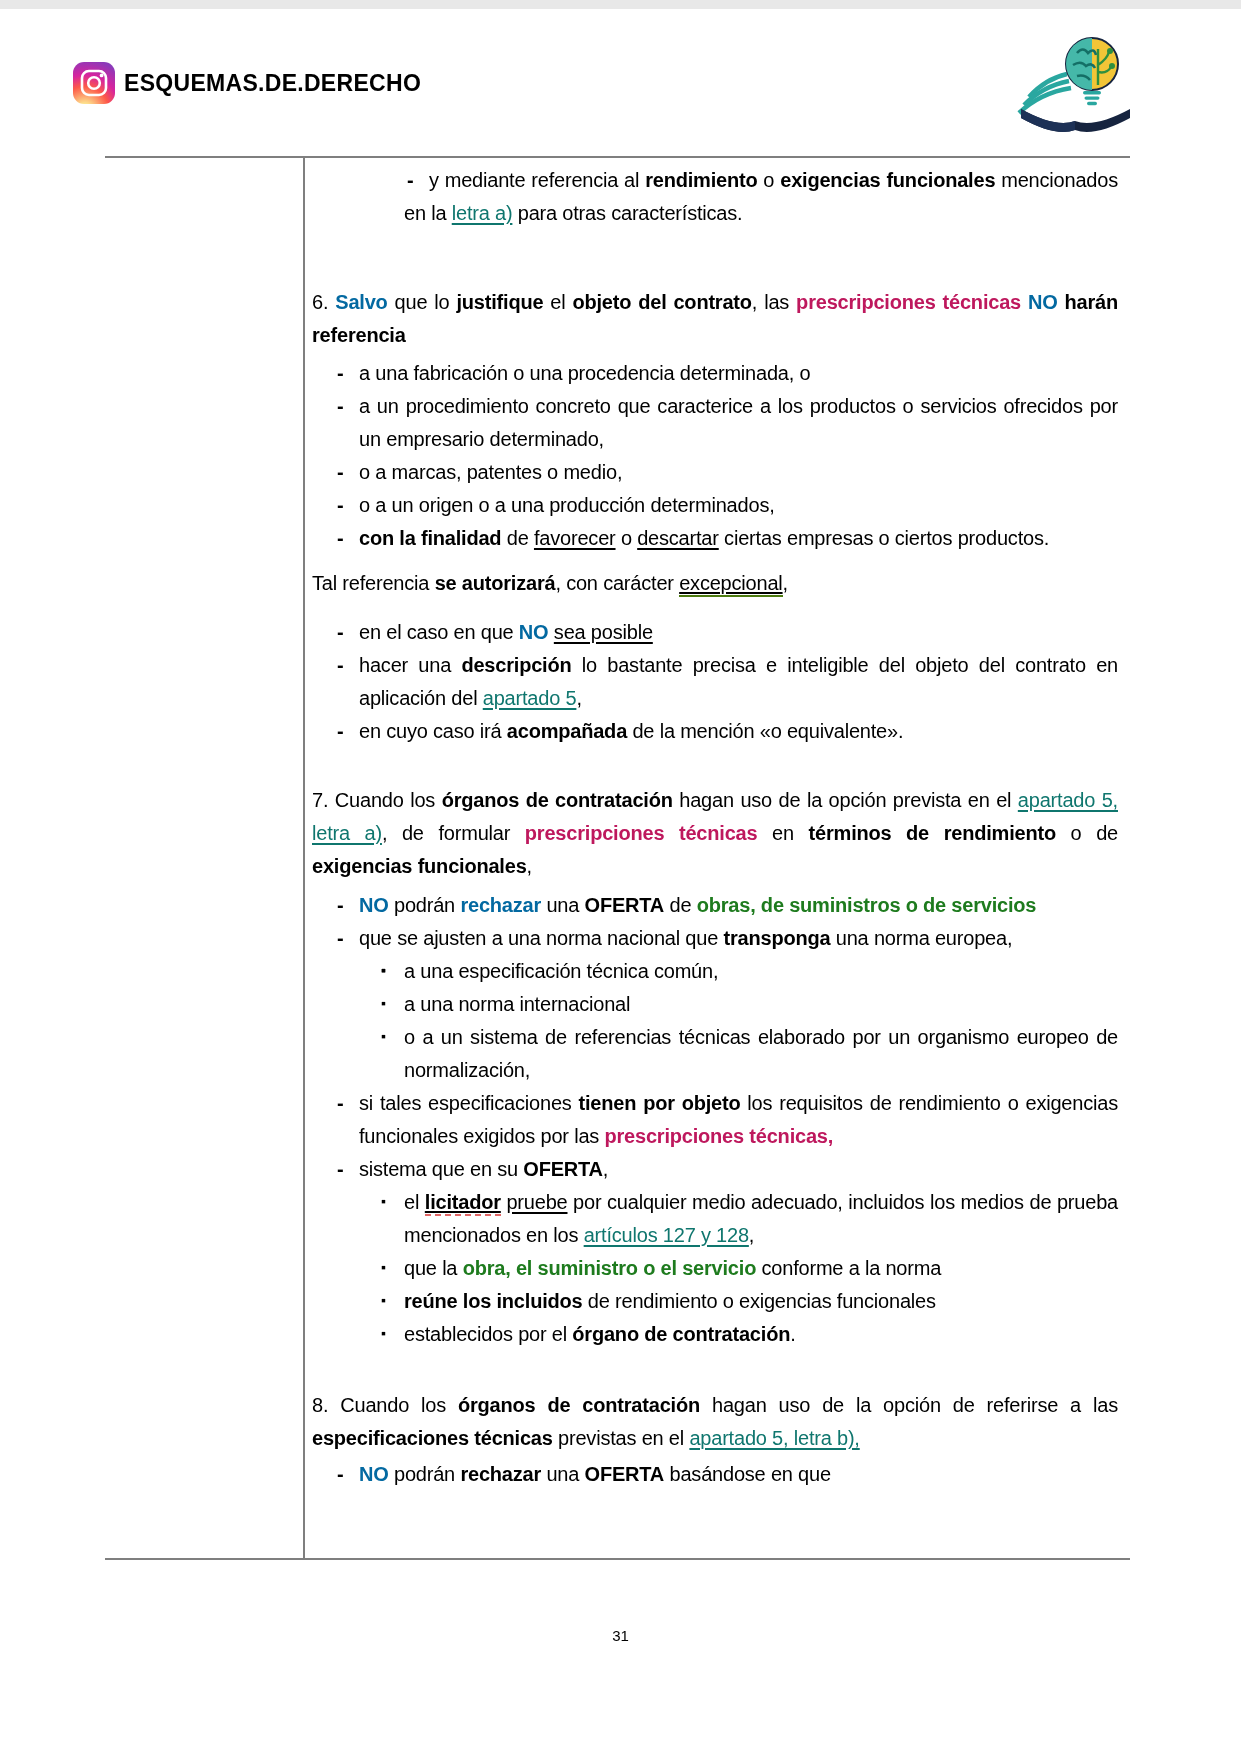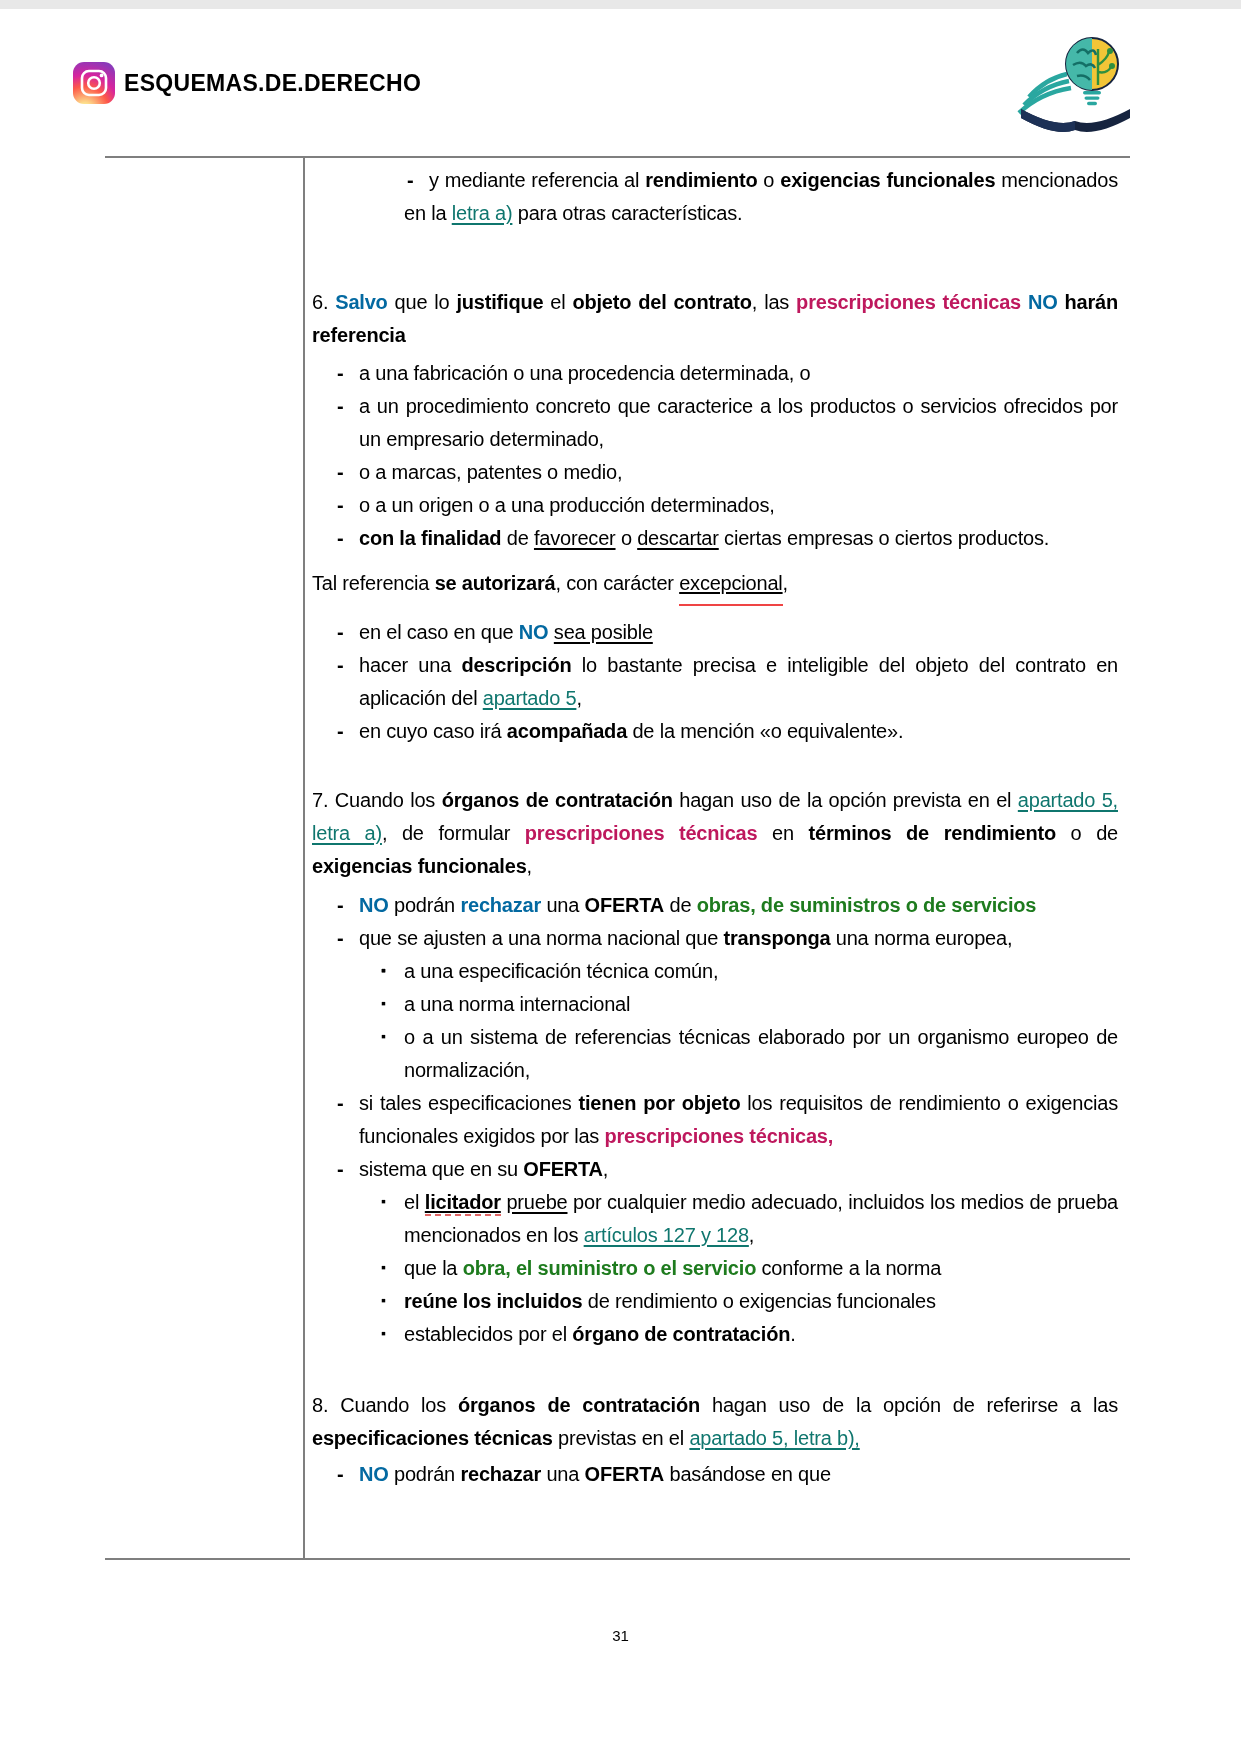--- a/index.html
+++ b/index.html
@@ -29,21 +29,21 @@
   .li1top .mk{position:absolute;left:70px;top:0;font-weight:700;}
 
   
   .sg-n{}
   .sg-b{font-weight:700;}
   .sg-r{font-weight:700;color:#0369a1;}
   .sg-p{font-weight:700;color:#be185d;}
   .sg-g{font-weight:700;color:#1e7b1e;}
   .sg-l{color:#0f766e;text-decoration:underline;text-underline-offset:3px;cursor:pointer;}
   .sg-u{text-decoration:underline;text-underline-offset:3px;}
-  .sg-ur{text-decoration:underline;text-underline-offset:2px;border-bottom:2px solid #ef4444;padding-bottom:10px;}
+  .sg-ur{text-decoration:underline;text-underline-offset:2px;border-bottom:2px solid #4d7c0f;padding-bottom:1px;}
   .sg-bur{font-weight:700;text-decoration:underline;text-underline-offset:2px;border-bottom:2px dashed #e06666;padding-bottom:1px;}
 
   .page-number{position:absolute;left:0;top:1618px;width:100%;text-align:center;font-size:15px;}
 </style>
 </head>
 <body>
 
 <div class="page">
 
   <div class="ig">

